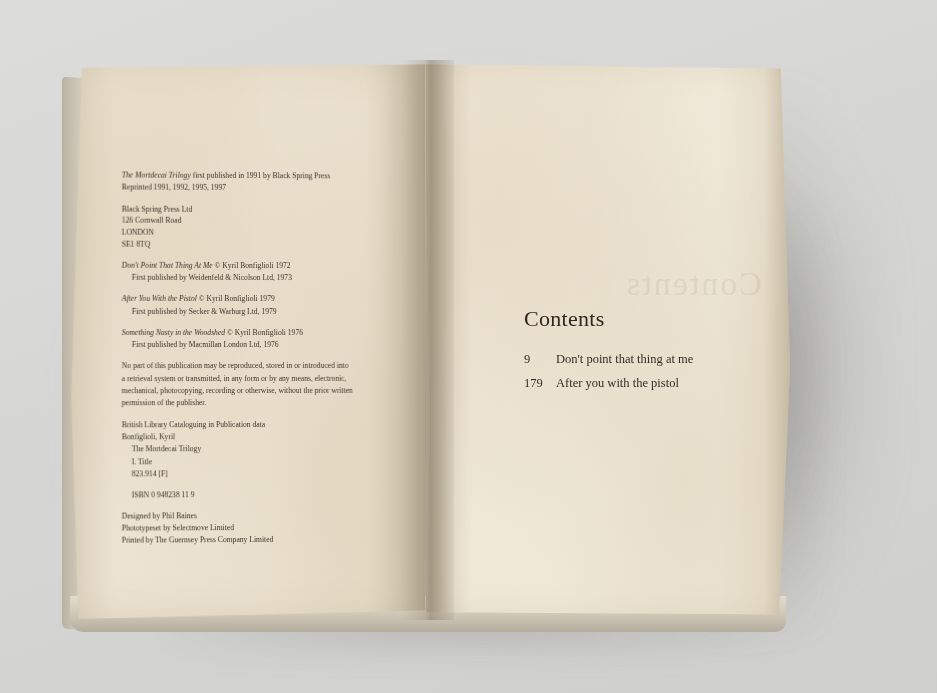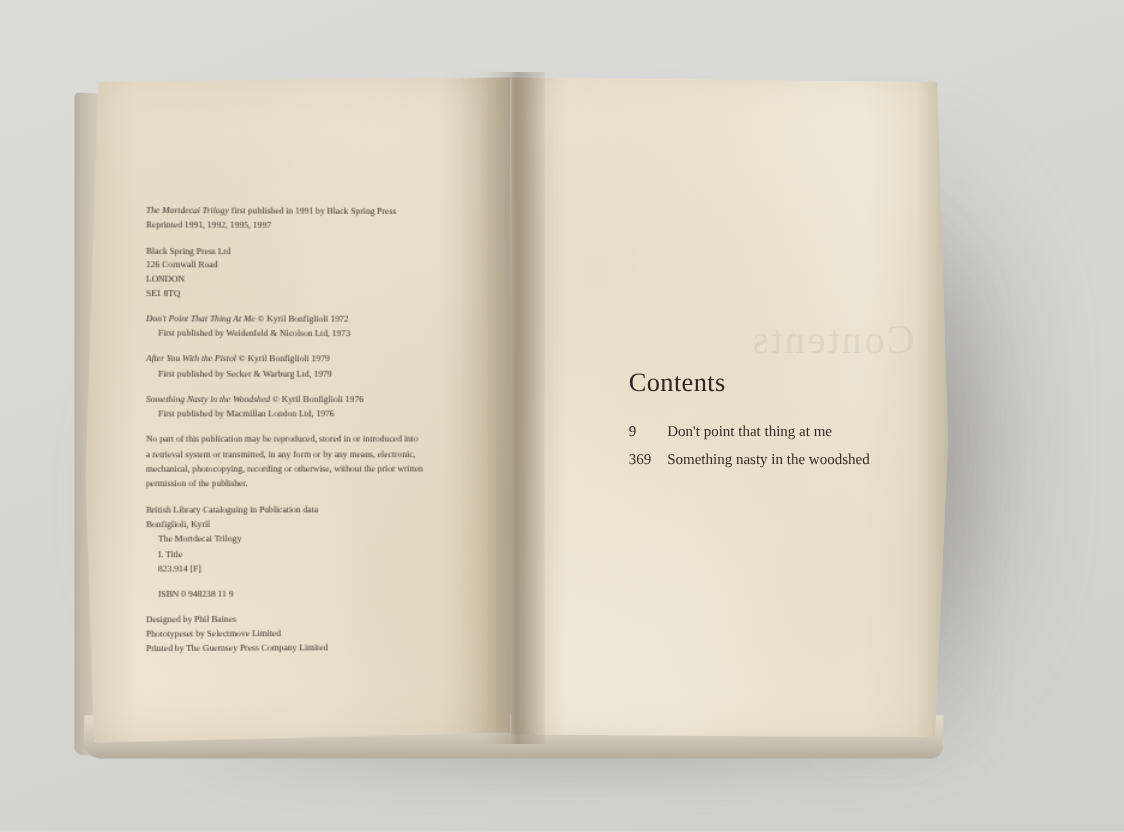--- a/index.html
+++ b/index.html
@@ -280,19 +280,19 @@
     <div class="showthrough">Contents</div>
 
     <div class="contents-title">Contents</div>
 
     <div class="toc">
       <div class="toc-row">
         <span class="toc-num">9</span>
         <span class="toc-label">Don't point that thing at me</span>
       </div>
       <div class="toc-row">
-        <span class="toc-num">369</span>
-        <span class="toc-label">Something nasty in the woodshed</span>
+        <span class="toc-num">179</span>
+        <span class="toc-label">After you with the pistol</span>
       </div>
     </div>
 
   </div>
 </div>
 
 </body></html>

